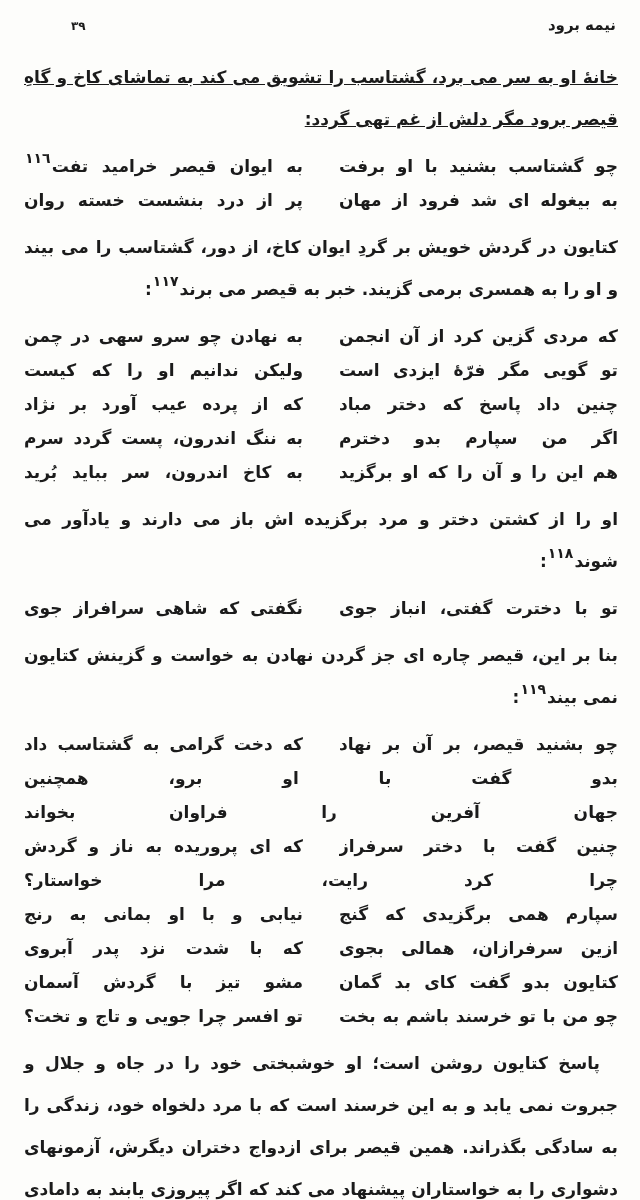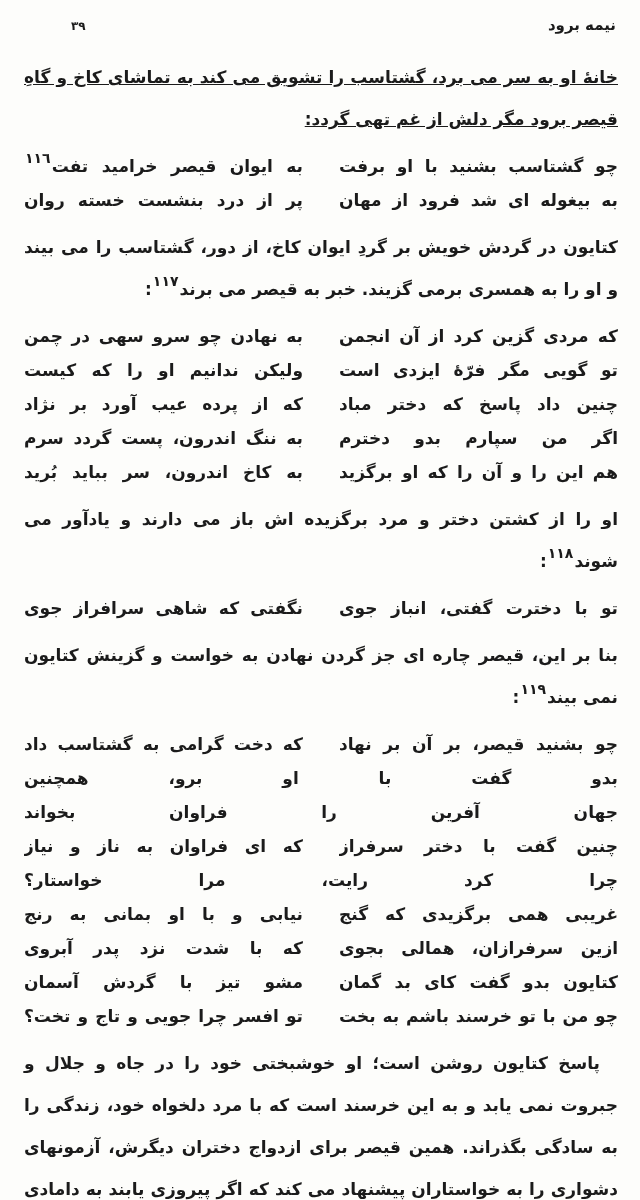--- a/index.html
+++ b/index.html
@@ -122,27 +122,27 @@
       <span class="hemi">که دخت گرامی به گشتاسب داد</span>
     </div>
     <div class="verse-row">
       <span class="hemi">بدو گفت با او برو، همچنین</span>
     </div>
     <div class="verse-row">
       <span class="hemi">جهان آفرین را فراوان بخواند</span>
     </div>
     <div class="verse-row">
       <span class="hemi">چنین گفت با دختر سرفراز</span>
-      <span class="hemi">که ای فراوان به ناز و نیاز</span>
+      <span class="hemi">که ای پروریده به ناز و گردش</span>
     </div>
     <div class="verse-row">
       <span class="hemi">چرا کرد رایت، مرا خواستار؟</span>
     </div>
     <div class="verse-row">
-      <span class="hemi">غریبی همی برگزیدی که گنج</span>
+      <span class="hemi">سپارم همی برگزیدی که گنج</span>
       <span class="hemi">نیابی و با او بمانی به رنج</span>
     </div>
     <div class="verse-row">
       <span class="hemi">ازین سرفرازان، همالی بجوی</span>
       <span class="hemi">که با شدت نزد پدر آبروی</span>
     </div>
     <div class="verse-row">
       <span class="hemi">کتایون بدو گفت کای بد گمان</span>
       <span class="hemi">مشو تیز با گردش آسمان</span>
     </div>

